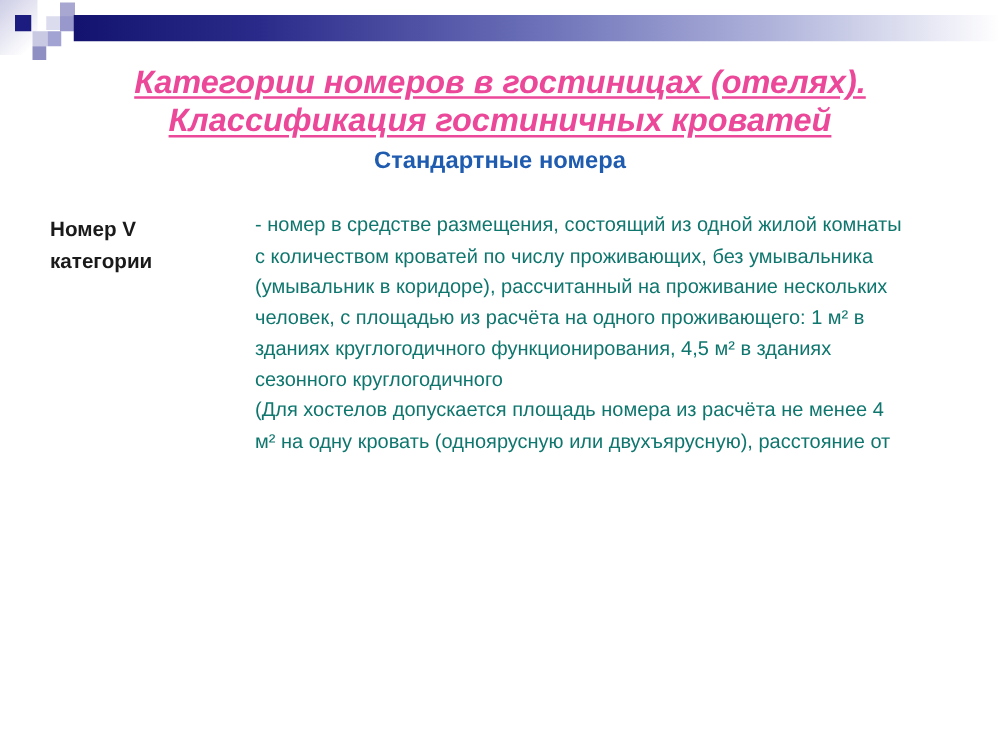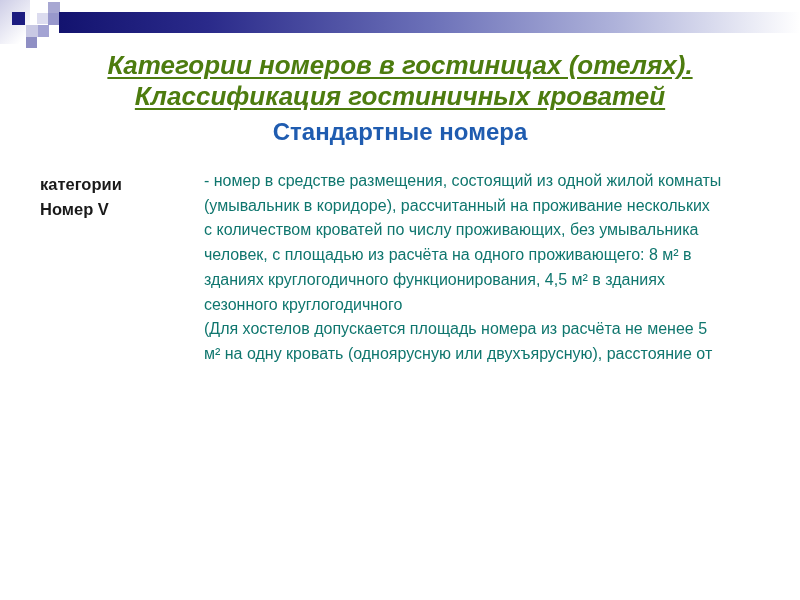--- a/index.html
+++ b/index.html
@@ -28,29 +28,29 @@
     position: absolute; left: 59px; top: 12px; width: 741px; height: 21px;
     background: linear-gradient(to right,
       #13136f 0%, #2a2a8a 20%, #6b70b8 50%, #aeb2da 75%, #ffffff 100%);
   }
   
   .title {
     position: absolute; top: 50px; left: 0; width: 800px; margin: 0;
     text-align: center;
     font-size: 26px; line-height: 31px;
     font-weight: bold; font-style: italic;
-    color: #4d7c0f;
+    color: #ec4899;
   }
   .tline { display: block; }
   .u { text-decoration: underline; text-underline-offset: 3px; }
   
   .subtitle {
     position: absolute; top: 118px; left: 0; width: 800px;
     text-align: center;
-    font-size: 24px; font-weight: bold;
+    font-size: 19px; font-weight: bold;
     color: #1f5cb0;
   }
   
   .term {
     position: absolute; left: 40px; top: 172px;
     font-size: 16.5px; font-weight: bold; line-height: 25px;
     color: #1a1a1a;
   }
   .definition {
     position: absolute; left: 204px; top: 169px;
@@ -77,28 +77,28 @@
   </div>
 
   <h1 class="title">
     <span class="tline"><span class="u">Категории номеров в гостиницах (отелях).</span></span>
     <span class="tline"><span class="u">Классификация гостиничных кроватей</span></span>
   </h1>
 
   <div class="subtitle">Стандартные номера</div>
 
   <div class="term">
+    <div>Номер V</div>
     <div>категории</div>
-    <div>Номер V</div>
   </div>
 
   <div class="definition">
     <div class="dline">- номер в средстве размещения, состоящий из одной жилой комнаты</div>
+    <div class="dline">с количеством кроватей по числу проживающих, без умывальника</div>
     <div class="dline">(умывальник в коридоре), рассчитанный на проживание нескольких</div>
-    <div class="dline">с количеством кроватей по числу проживающих, без умывальника</div>
-    <div class="dline">человек, с площадью из расчёта на одного проживающего: 8 м² в</div>
+    <div class="dline">человек, с площадью из расчёта на одного проживающего: 1 м² в</div>
     <div class="dline">зданиях круглогодичного функционирования, 4,5 м² в зданиях</div>
     <div class="dline">сезонного круглогодичного</div>
-    <div class="dline">(Для хостелов допускается площадь номера из расчёта не менее 5</div>
+    <div class="dline">(Для хостелов допускается площадь номера из расчёта не менее 4</div>
     <div class="dline">м² на одну кровать (одноярусную или двухъярусную), расстояние от</div>
   </div>
 
 </div>
 
 </body></html>

